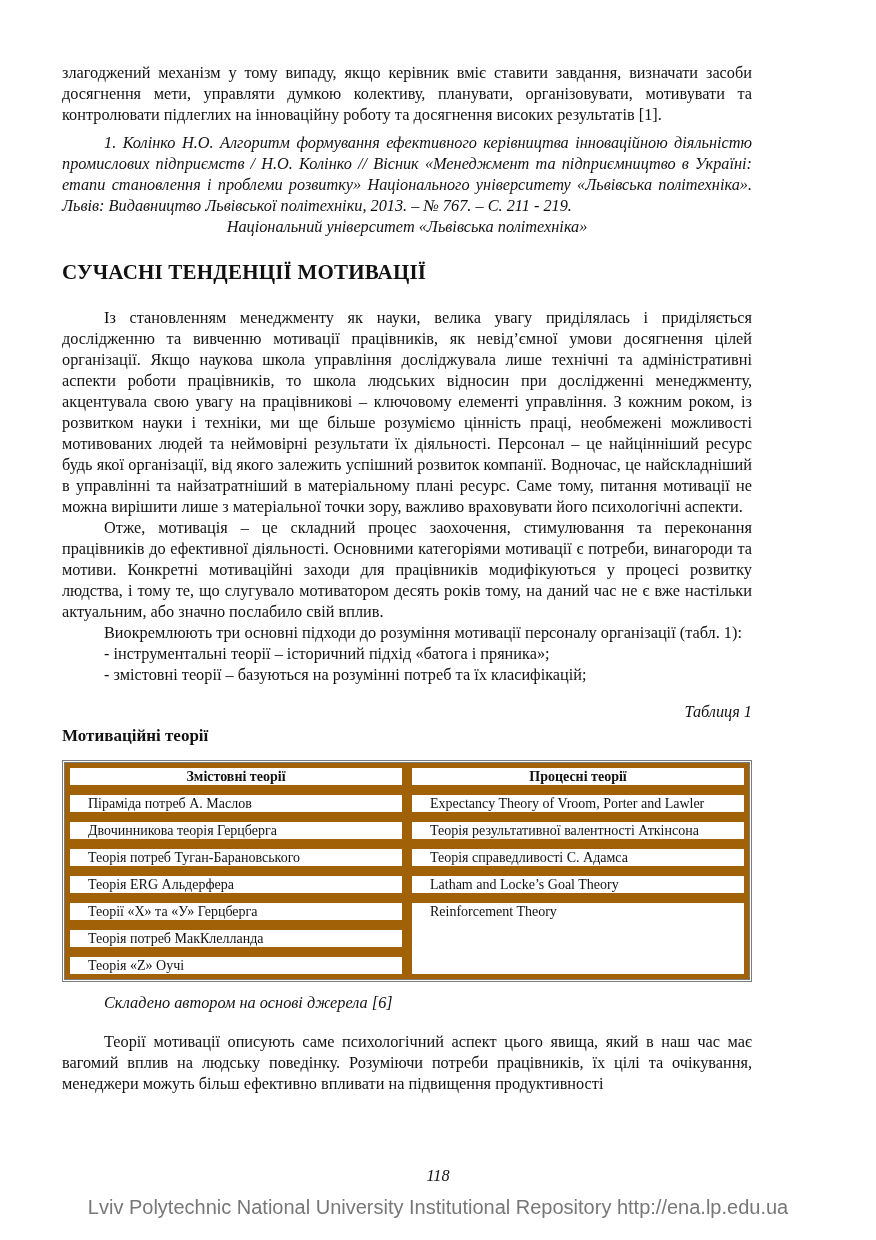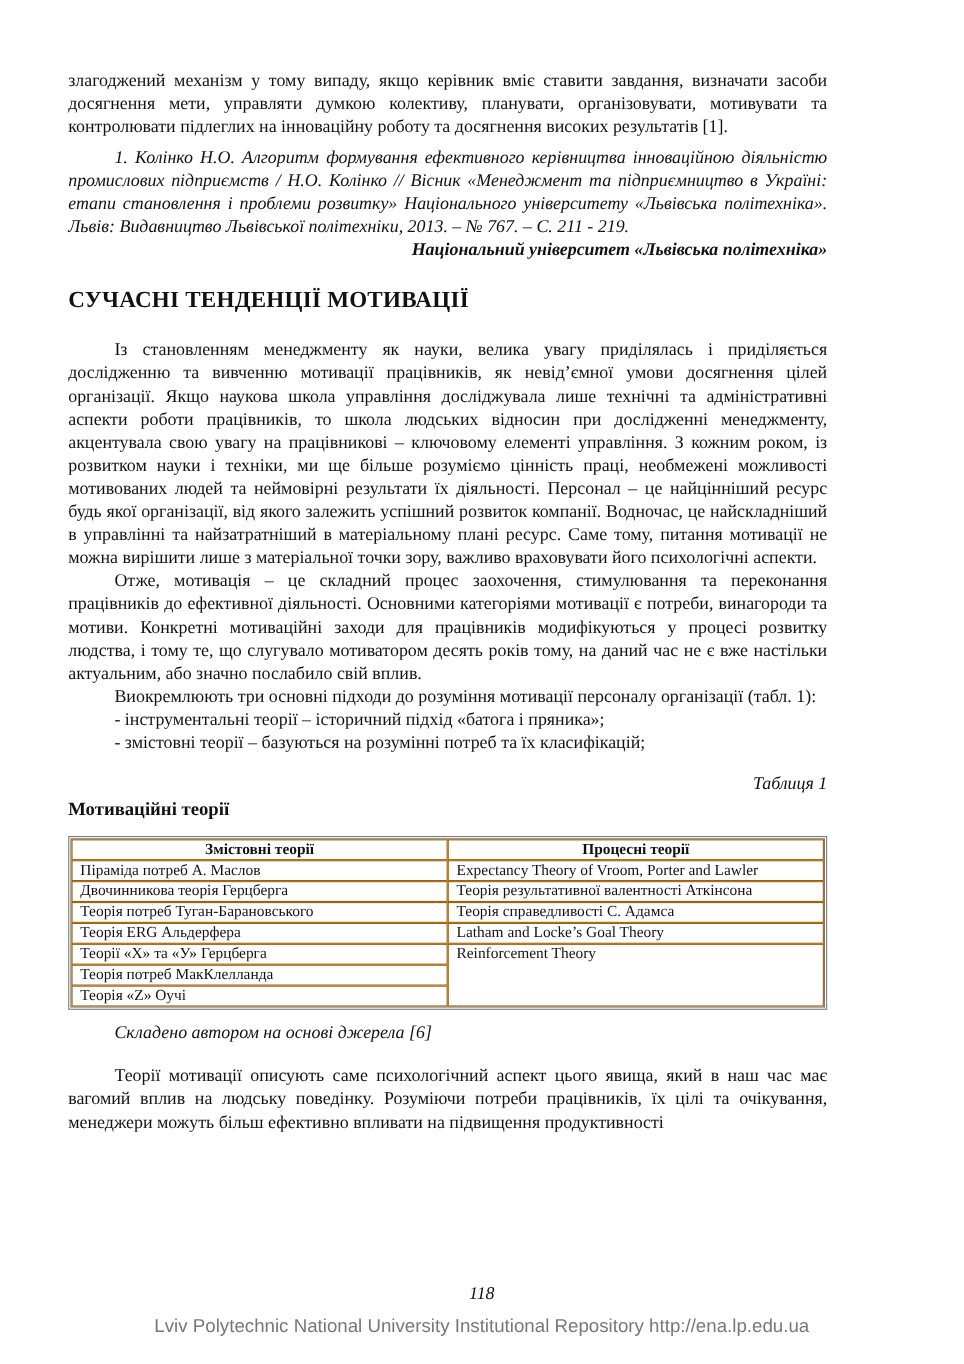--- a/index.html
+++ b/index.html
@@ -5,38 +5,38 @@
   html, body { margin: 0; padding: 0; background: #ffffff; }
   body {
     width: 876px; height: 1240px; position: relative; overflow: hidden;
     font-family: "Liberation Serif", "DejaVu Serif", serif; color: #111;
   }
   .page { position: absolute; left: 62px; top: 62px; width: 690px; font-size: 16.3px; line-height: 21px; }
   p { margin: 0; text-align: justify; }
   .indent { text-indent: 42px; }
   .ref { font-style: italic; text-indent: 42px; margin-top: 7px; text-align: justify; }
   .author { text-align: right; font-weight: bold; font-size: 19px; margin-top: 55px; line-height: 24px; }
-  .affil { text-align: right; font-weight: bold; font-style: italic; font-size: 16.3px; line-height: 21px; }
+  .affil { text-align: center; font-weight: normal; font-style: italic; font-size: 16.3px; line-height: 21px; }
   .title { font-weight: bold; font-size: 21px; margin-top: 22px; margin-bottom: 22px; line-height: 26px; letter-spacing: 0.2px; }
   .list-item { text-indent: 42px; }
   .tabno { text-align: right; font-style: italic; margin-top: 16px; }
   .tabtitle { font-weight: bold; font-size: 17px; margin-top: 3px; margin-bottom: 14px; }
   table.theories {
     width: 100%; border-collapse: separate; border-spacing: 0;
     border: 3px double #7a7a7a; font-size: 14px; line-height: 17px;
   }
   table.theories th, table.theories td {
-    border: 1px solid #a16207; padding: 0 7px; text-align: left; vertical-align: top; height: 17px;
+    border: 5px solid #a16207; padding: 0 18px; text-align: left; vertical-align: top; height: 17px;
   }
   table.theories th { text-align: center; font-weight: bold; }
   .source { font-style: italic; text-indent: 42px; margin-top: 10px; }
   .after { margin-top: 18px; }
   .pagenum { position: absolute; left: 0; width: 876px; top: 1166px; text-align: center; font-size: 16.3px; font-style: italic; }
   .footer { position: absolute; left: 0; width: 876px; top: 1196px; text-align: center;
-            font-family: "Liberation Sans", "DejaVu Sans", sans-serif; font-size: 17px; color: #777; }
+            font-family: "Liberation Sans", "DejaVu Sans", sans-serif; font-size: 20px; color: #777; }
 </style>
 </head>
 <body>
 
 <div class="page">
   <p>злагоджений механізм у тому випаду, якщо керівник вміє ставити завдання, визначати засоби досягнення мети, управляти думкою колективу, планувати, організовувати, мотивувати та контролювати підлеглих на інноваційну роботу та досягнення високих результатів [1].</p>
   <p class="ref">1. Колінко Н.О. Алгоритм формування ефективного керівництва інноваційною діяльністю промислових підприємств / Н.О. Колінко // Вісник «Менеджмент та підприємництво в Україні: етапи становлення і проблеми розвитку» Національного університету «Львівська політехніка». Львів: Видавництво Львівської політехніки, 2013. – № 767. – С. 211 - 219.</p>
 
   <div class="affil">Національний університет «Львівська політехніка»</div>
 

